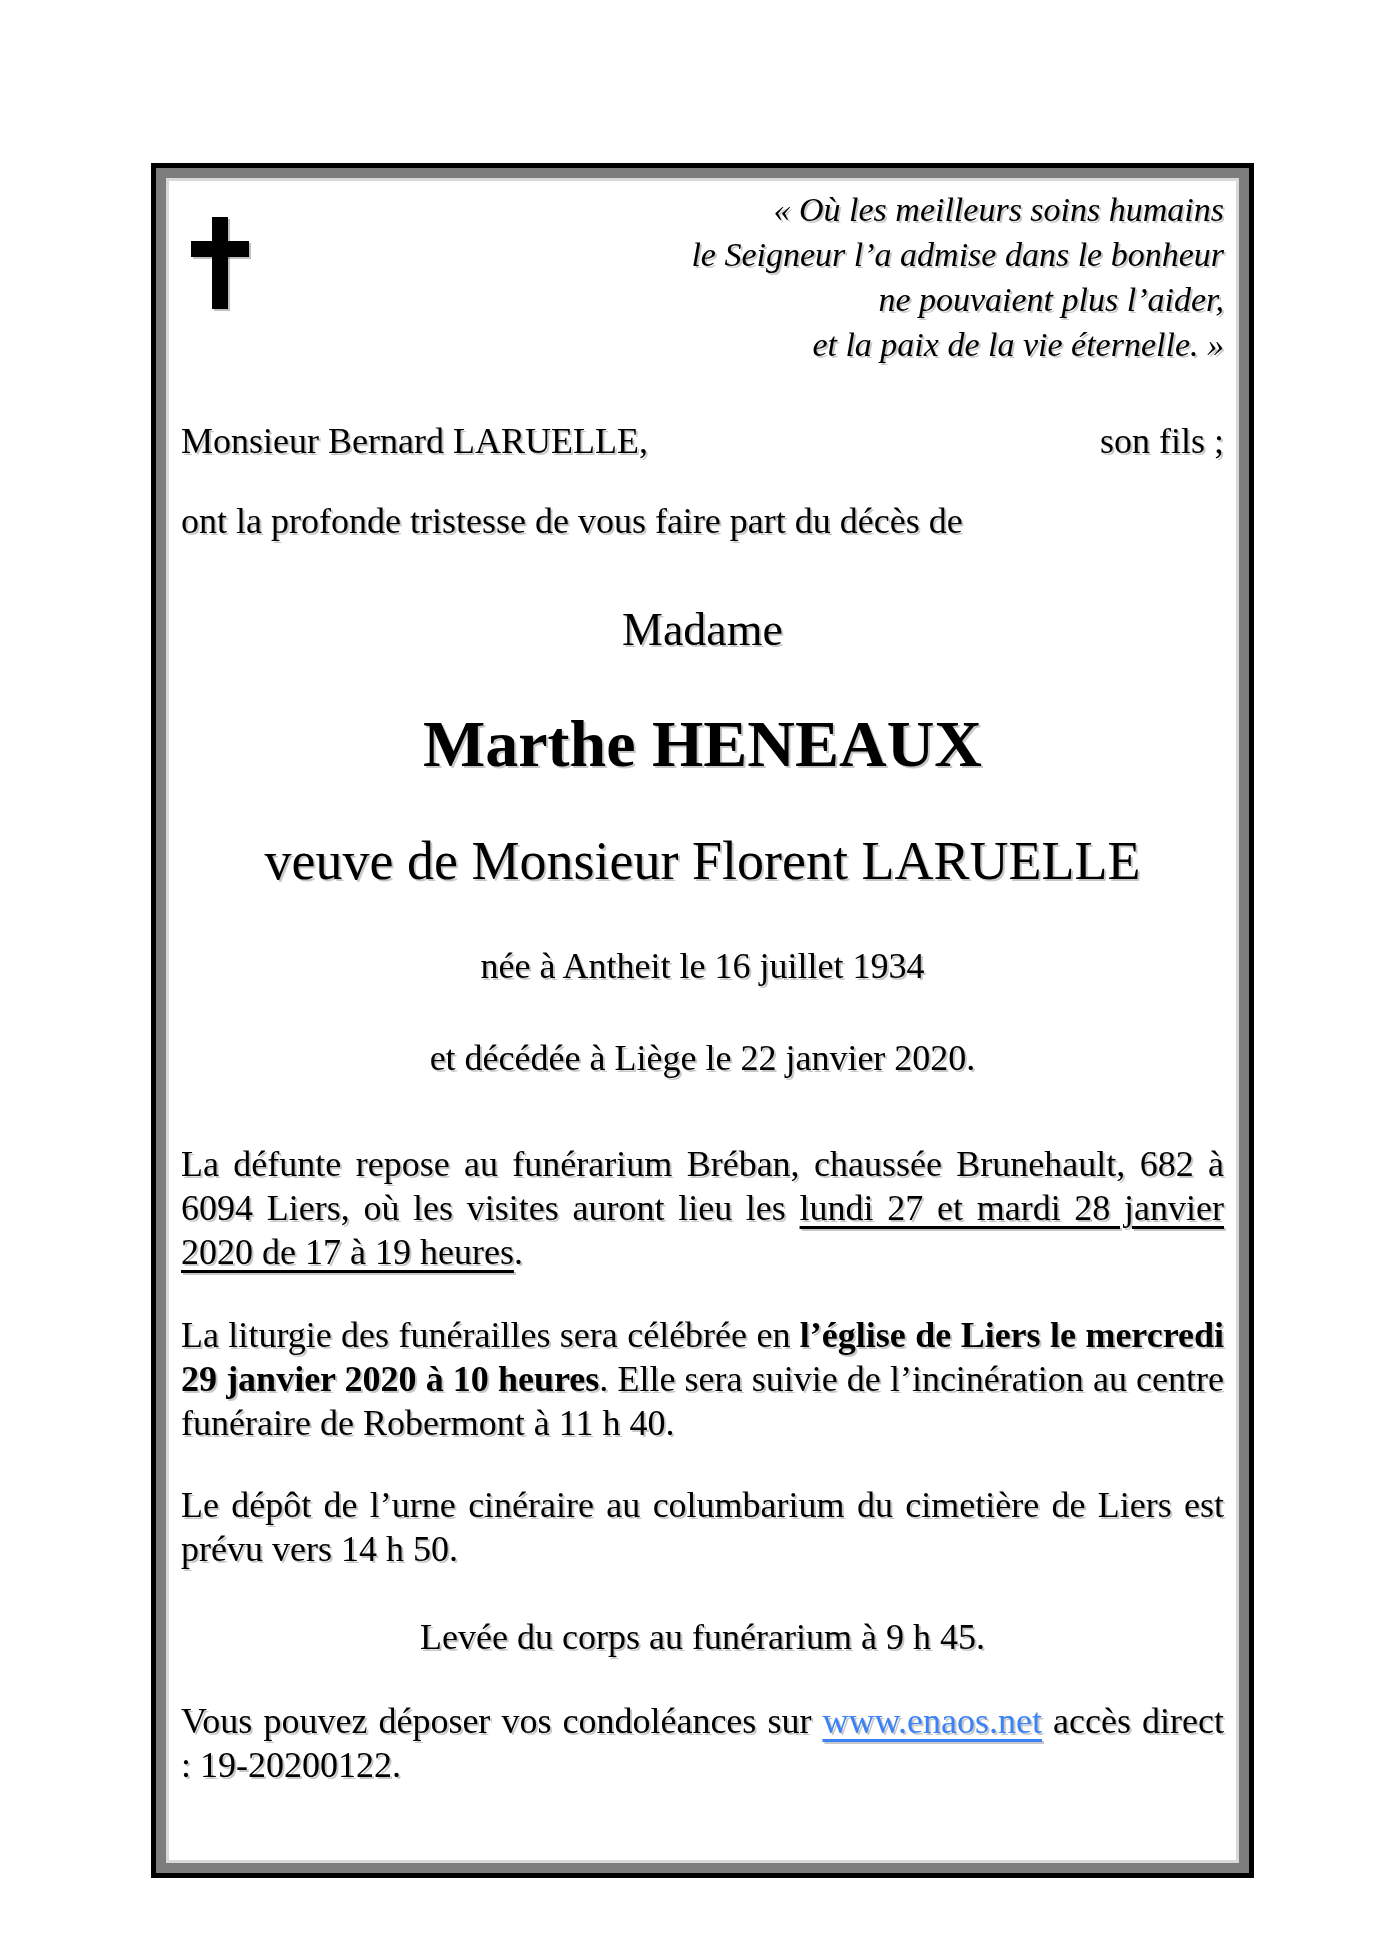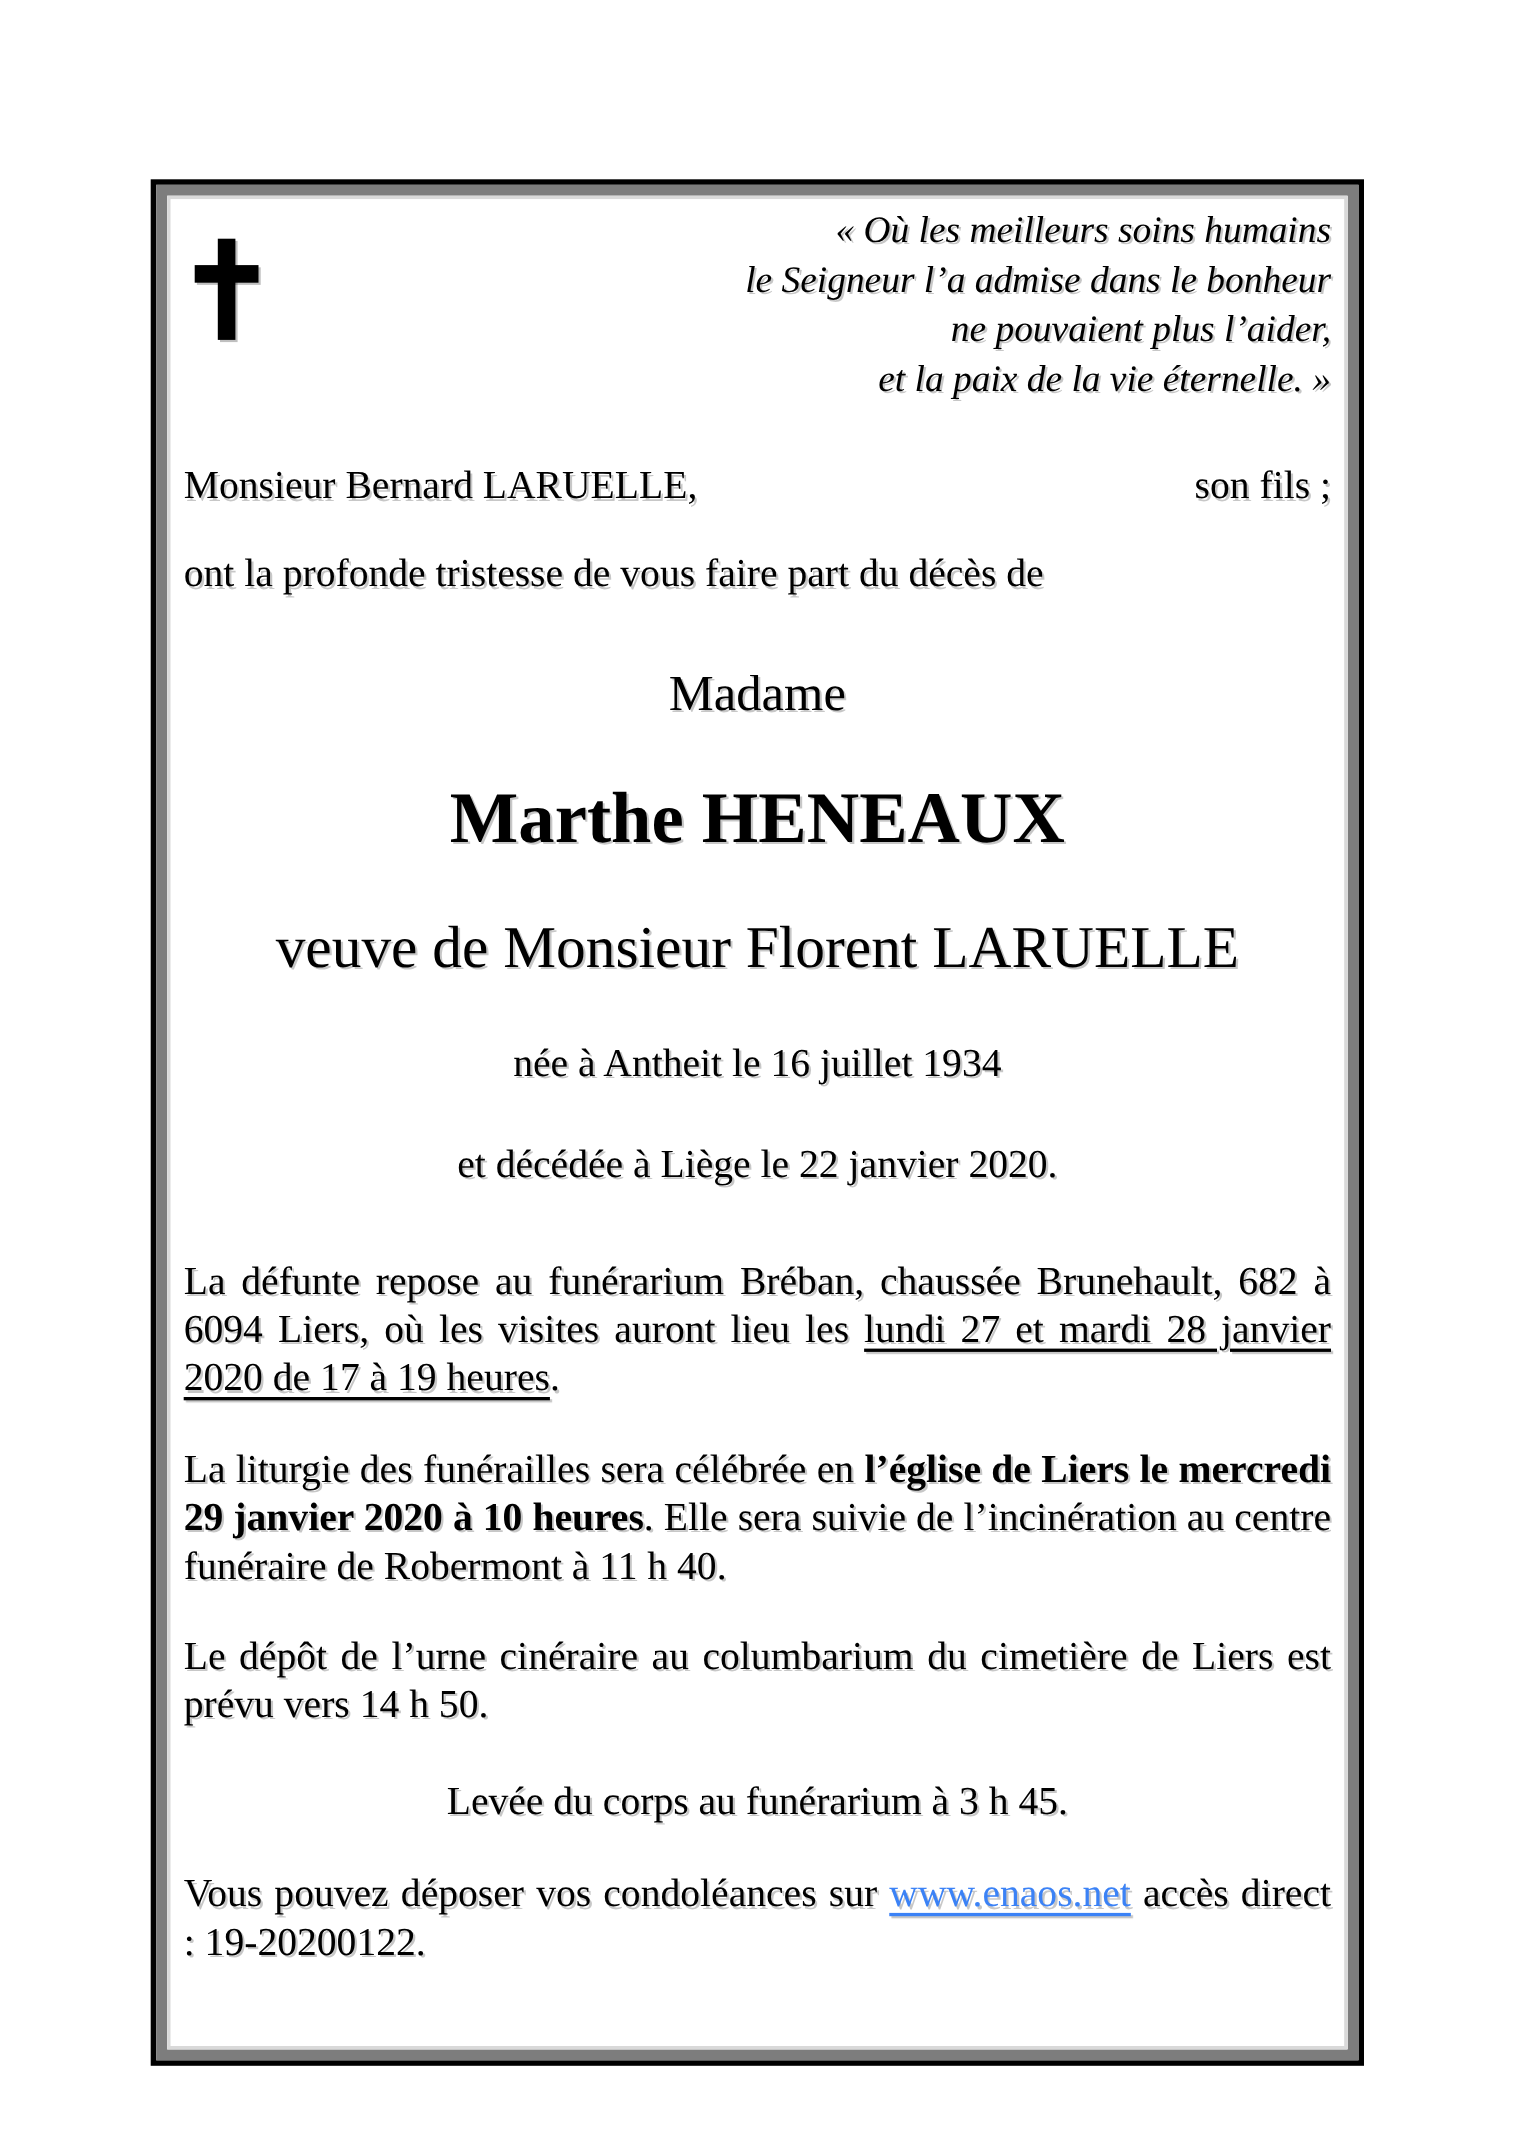--- a/index.html
+++ b/index.html
@@ -8,21 +8,21 @@
     width: 1378px;
     height: 1949px;
     background: #ffffff;
     font-family: "Liberation Serif", serif;
     color: #000000;
     overflow: hidden;
   }
   
   .frame {
     position: absolute;
-    left: 137px;
+    left: 151px;
     top: 163px;
     width: 1103px;
     height: 1715px;
     box-sizing: border-box;
     border: 5px solid #000000;
   }
   .frame-band {
     box-sizing: border-box;
     width: 100%;
     height: 100%;
@@ -171,21 +171,21 @@
           <div class="birth">née à Antheit le 16 juillet 1934</div>
 
           <div class="death">et décédée à Liège le 22 janvier 2020.</div>
 
           <p class="para para-repose"><span>La défunte repose au funérarium Bréban, chaussée Brunehault, 682 à 6094 Liers, où les visites auront lieu les </span><span class="u">lundi 27 et mardi 28 janvier 2020 de 17 à 19 heures</span><span>.</span></p>
 
           <p class="para para-liturgy"><span>La liturgie des funérailles sera célébrée en </span><span class="b">l’église de Liers le mercredi 29 janvier 2020 à 10 heures</span><span>. Elle sera suivie de l’incinération au centre funéraire de Robermont à 11 h 40.</span></p>
 
           <p class="para para-urn">Le dépôt de l’urne cinéraire au columbarium du cimetière de Liers est prévu vers 14 h 50.</p>
 
-          <div class="levee">Levée du corps au funérarium à 3 h 45.</div>
+          <div class="levee">Levée du corps au funérarium à 9 h 45.</div>
 
           <p class="para para-condol"><span>Vous pouvez déposer vos condoléances sur </span><span class="link">www.enaos.net</span><span> accès direct : 19-20200122.</span></p>
 
         </div>
       </div>
     </div>
   </div>
 </div>
 
 </body></html>

